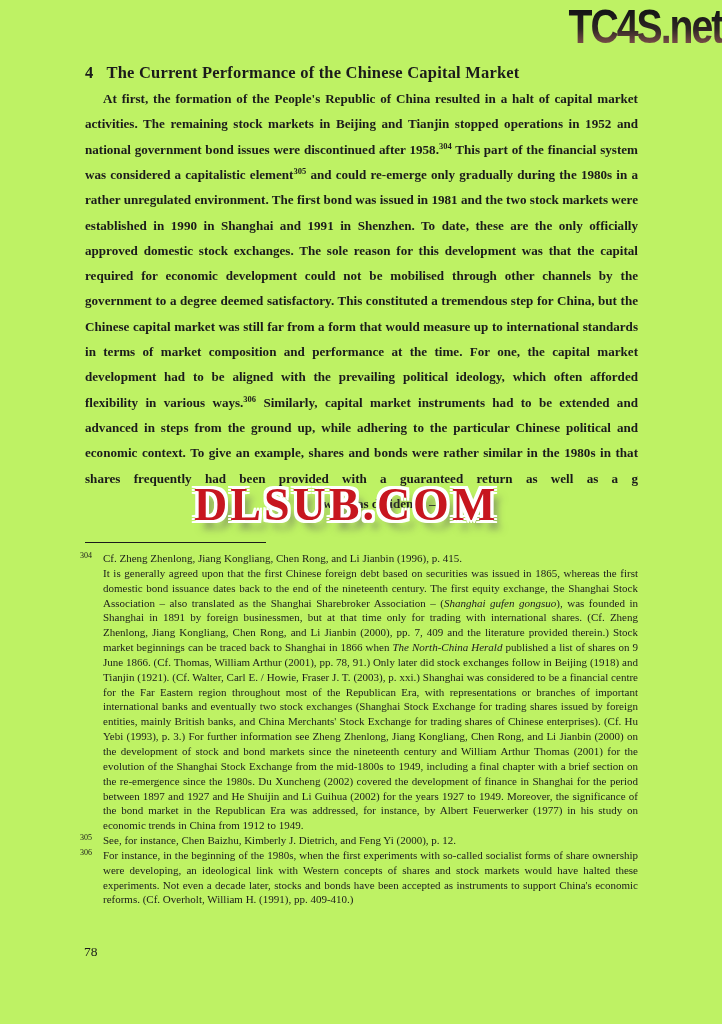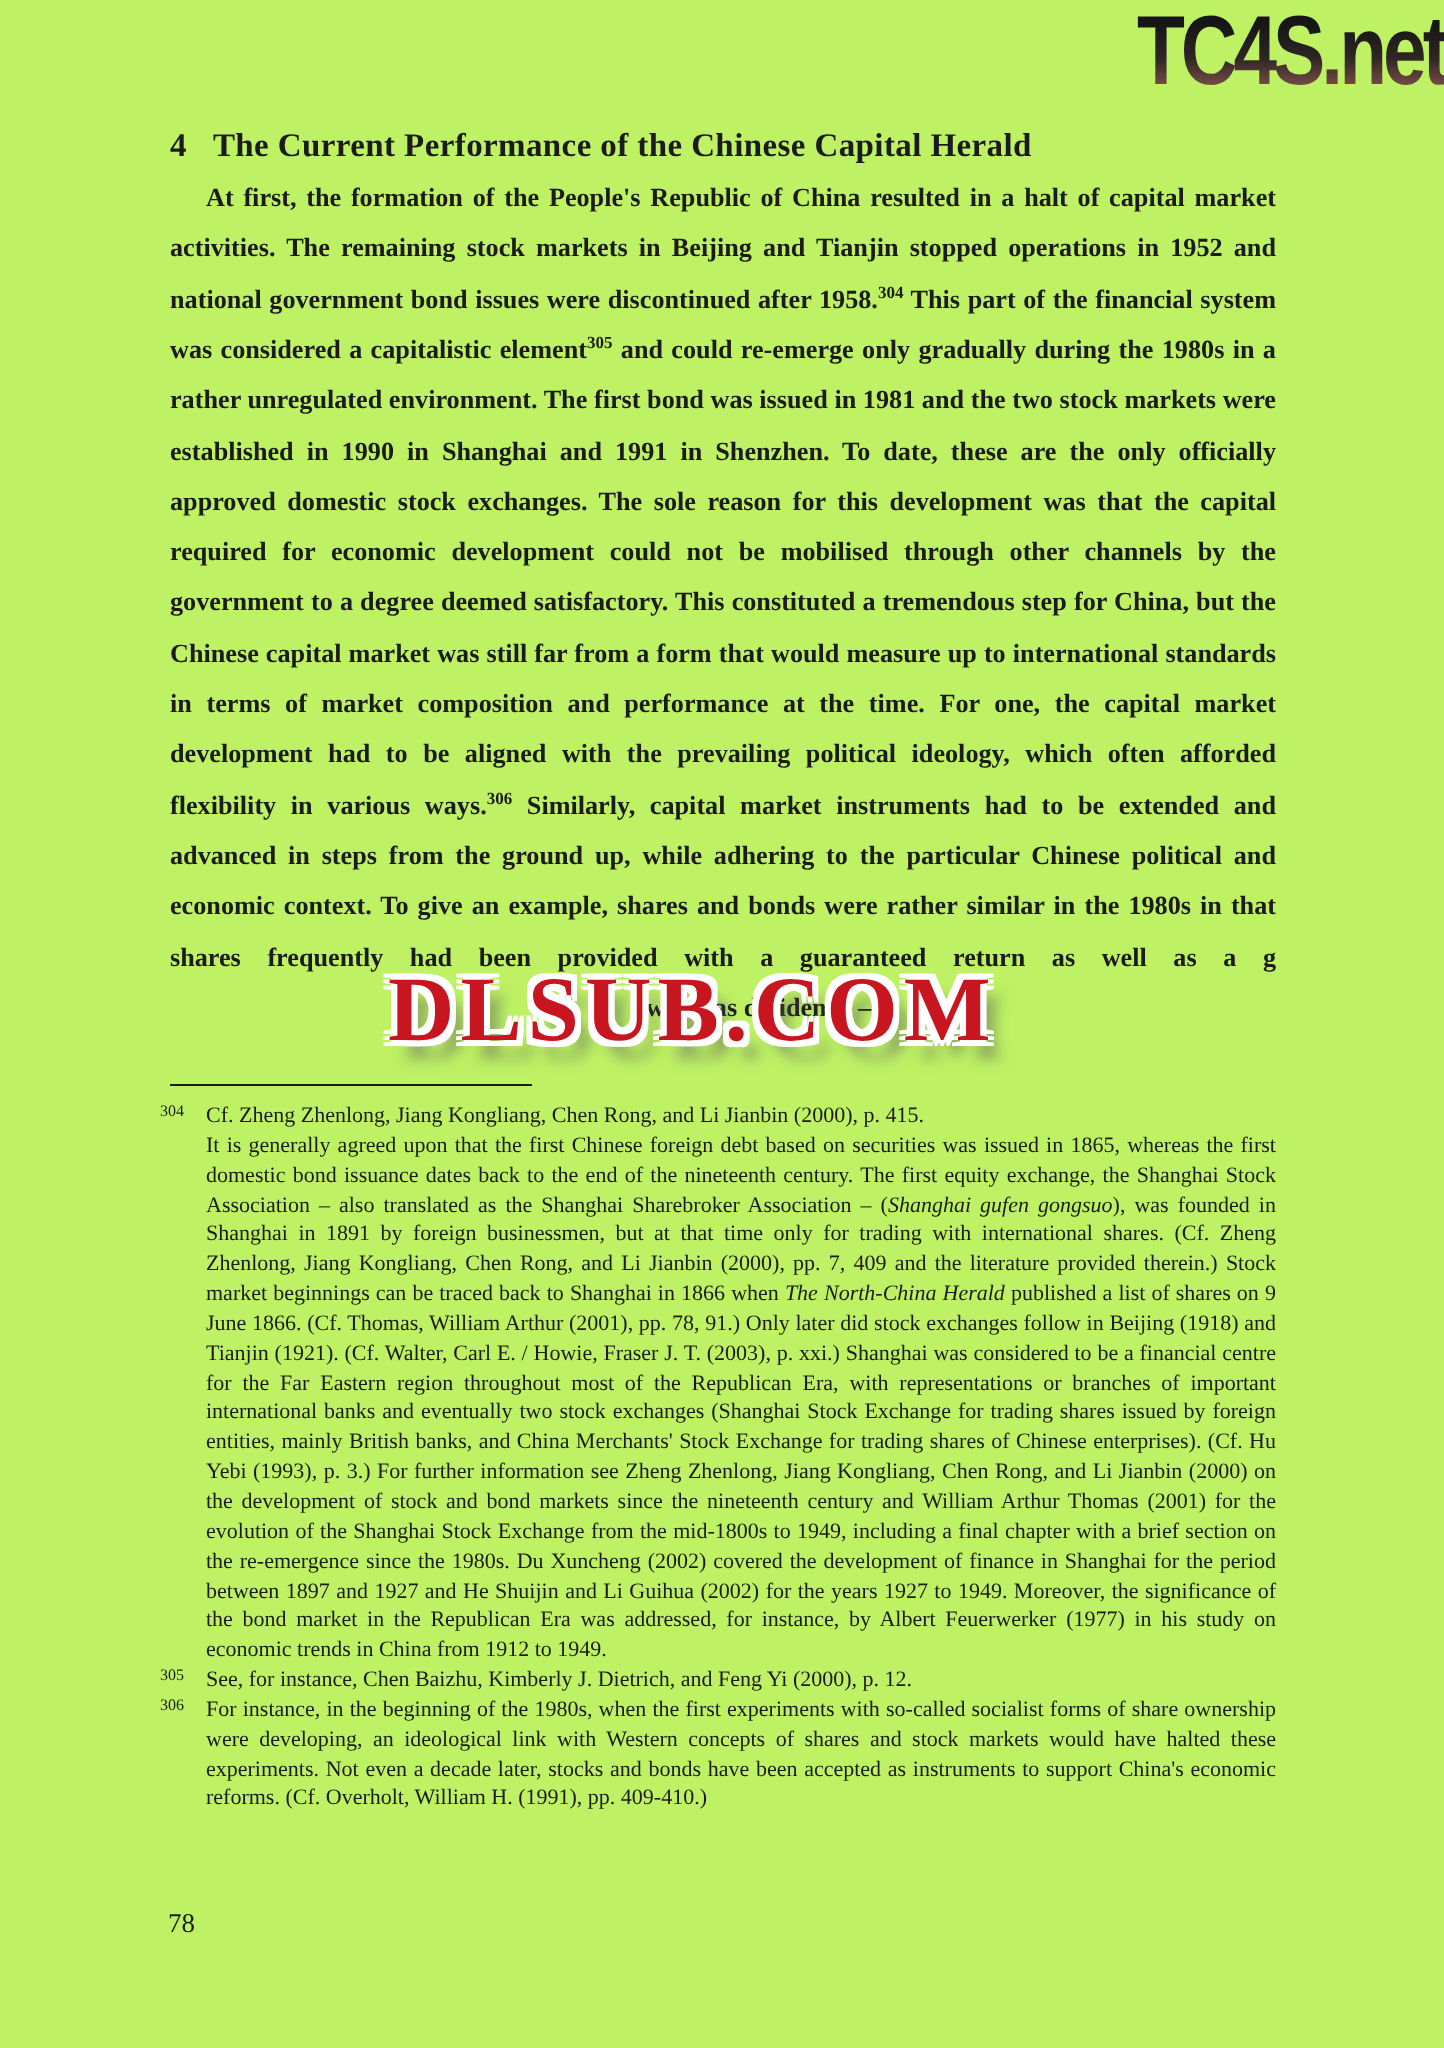--- a/index.html
+++ b/index.html
@@ -36,21 +36,21 @@
     position:absolute; left:80px; top:551px; width:558px;
     font-size:11px; line-height:14.85px; text-align:justify;
   }
   .footnote{position:relative; padding-left:23px;}
   .fn-num{
     position:absolute; left:0; top:-2px; font-size:8px;
   }
   .fn-italic{font-style:italic;}
   
   .page-number{
-    position:absolute; left:84px; top:944px; font-size:13.5px;margin-top:10px;
+    position:absolute; left:84px; top:944px; font-size:13.5px;
   }
   
   .wm-top{
     position:absolute; top:2px; right:0px;
     font-family:"Liberation Sans", sans-serif; font-weight:bold;
     font-size:49px; letter-spacing:-2.5px; line-height:1;
     transform:scaleX(0.80); transform-origin:100% 0;
     color:#3a2f2d;
   }
   @supports ((-webkit-background-clip: text) or (background-clip: text)){
@@ -82,33 +82,33 @@
       6px 8px 6px rgba(100,100,100,0.6);
   }
 </style>
 </head>
 <body>
 
 <div class="page">
 
   <div class="wm-top">TC4S.net</div>
 
-  <h1 class="heading"><span class="h-num">4</span><span>The Current Performance of the Chinese Capital Herald</span></h1>
+  <h1 class="heading"><span class="h-num">4</span><span>The Current Performance of the Chinese Capital Market</span></h1>
 
   <p class="body-text"><span>At first, the formation of the People's Republic of China resulted in a halt of capital market activities. The remaining stock markets in Beijing and Tianjin stopped operations in 1952 and national government bond issues were discontinued after 1958.</span><sup class="fn-ref">304</sup><span> This part of the financial system was considered a capitalistic element</span><sup class="fn-ref">305</sup><span> and could re-emerge only gradually during the 1980s in a rather unregulated environment. The first bond was issued in 1981 and the two stock markets were established in 1990 in Shanghai and 1991 in Shenzhen. To date, these are the only officially approved domestic stock exchanges. The sole reason for this development was that the capital required for economic development could not be mobilised through other channels by the government to a degree deemed satisfactory. This constituted a tremendous step for China, but the Chinese capital market was still far from a form that would measure up to international standards in terms of market composition and performance at the time. For one, the capital market development had to be aligned with the prevailing political ideology, which often afforded flexibility in various ways.</span><sup class="fn-ref">306</sup><span> Similarly, capital market instruments had to be extended and advanced in steps from the ground up, while adhering to the particular Chinese political and economic context. To give an example, shares and bonds were rather similar in the 1980s in that shares frequently had been provided with a guaranteed return as well as a g</span><span class="covered-gap"></span><span>whereas dividends – if</span></p>
 
   <div class="wm-mid">DLSUB.COM</div>
 
   <div class="fn-separator"></div>
 
   <div class="footnotes">
 
     <div class="footnote">
       <span class="fn-num">304</span>
-      <div>Cf. Zheng Zhenlong, Jiang Kongliang, Chen Rong, and Li Jianbin (2000), p. 415.</div>
+      <div>Cf. Zheng Zhenlong, Jiang Kongliang, Chen Rong, and Li Jianbin (1996), p. 415.</div>
       <div><span>It is generally agreed upon that the first Chinese foreign debt based on securities was issued in 1865, whereas the first domestic bond issuance dates back to the end of the nineteenth century. The first equity exchange, the Shanghai Stock Association – also translated as the Shanghai Sharebroker Association – (</span><span class="fn-italic">Shanghai gufen gongsuo</span><span>), was founded in Shanghai in 1891 by foreign businessmen, but at that time only for trading with international shares. (Cf. Zheng Zhenlong, Jiang Kongliang, Chen Rong, and Li Jianbin (2000), pp. 7, 409 and the literature provided therein.) Stock market beginnings can be traced back to Shanghai in 1866 when </span><span class="fn-italic">The North-China Herald</span><span> published a list of shares on 9 June 1866. (Cf. Thomas, William Arthur (2001), pp. 78, 91.) Only later did stock exchanges follow in Beijing (1918) and Tianjin (1921). (Cf. Walter, Carl E. / Howie, Fraser J. T. (2003), p. xxi.) Shanghai was considered to be a financial centre for the Far Eastern region throughout most of the Republican Era, with representations or branches of important international banks and eventually two stock exchanges (Shanghai Stock Exchange for trading shares issued by foreign entities, mainly British banks, and China Merchants' Stock Exchange for trading shares of Chinese enterprises). (Cf. Hu Yebi (1993), p. 3.) For further information see Zheng Zhenlong, Jiang Kongliang, Chen Rong, and Li Jianbin (2000) on the development of stock and bond markets since the nineteenth century and William Arthur Thomas (2001) for the evolution of the Shanghai Stock Exchange from the mid-1800s to 1949, including a final chapter with a brief section on the re-emergence since the 1980s. Du Xuncheng (2002) covered the development of finance in Shanghai for the period between 1897 and 1927 and He Shuijin and Li Guihua (2002) for the years 1927 to 1949. Moreover, the significance of the bond market in the Republican Era was addressed, for instance, by Albert Feuerwerker (1977) in his study on economic trends in China from 1912 to 1949.</span></div>
     </div>
 
     <div class="footnote">
       <span class="fn-num">305</span>
       <div>See, for instance, Chen Baizhu, Kimberly J. Dietrich, and Feng Yi (2000), p. 12.</div>
     </div>
 
     <div class="footnote">
       <span class="fn-num">306</span>

